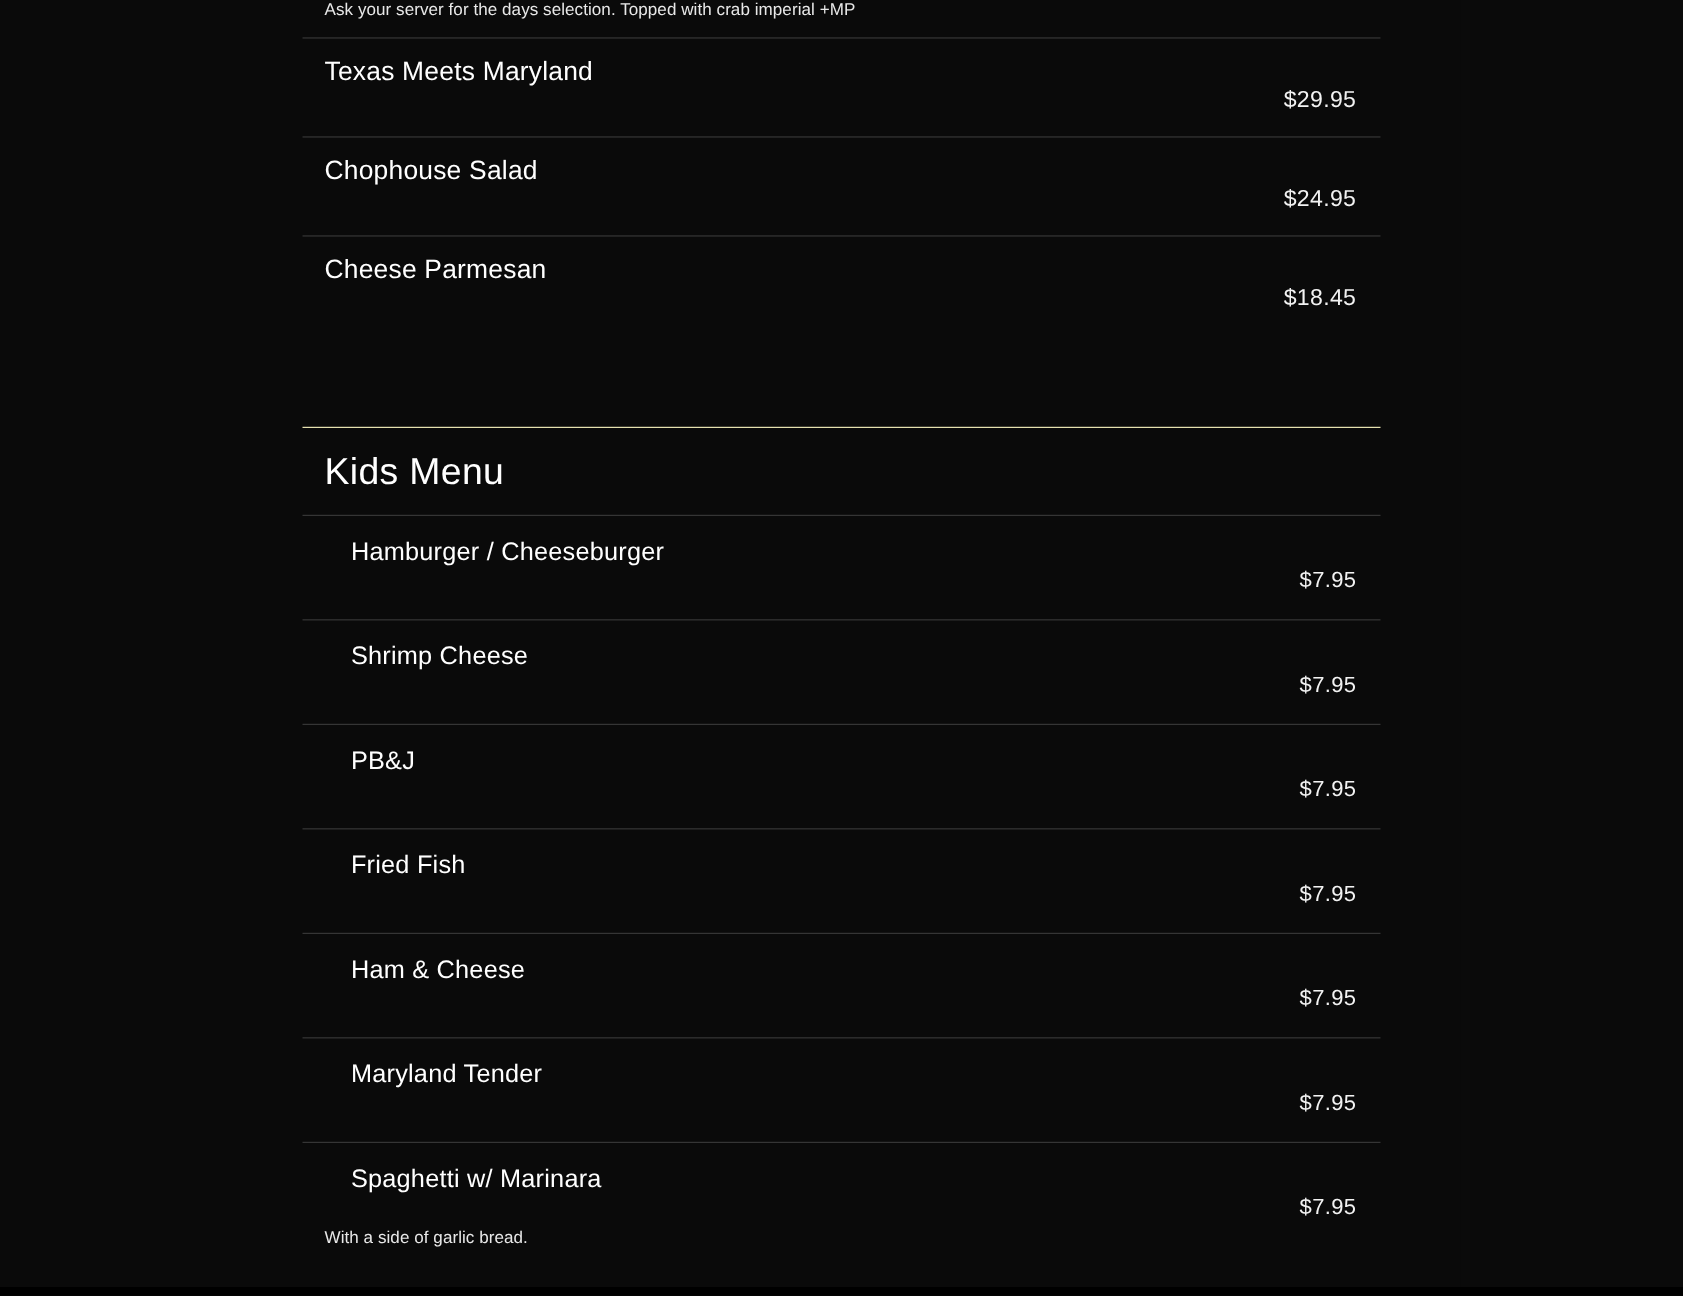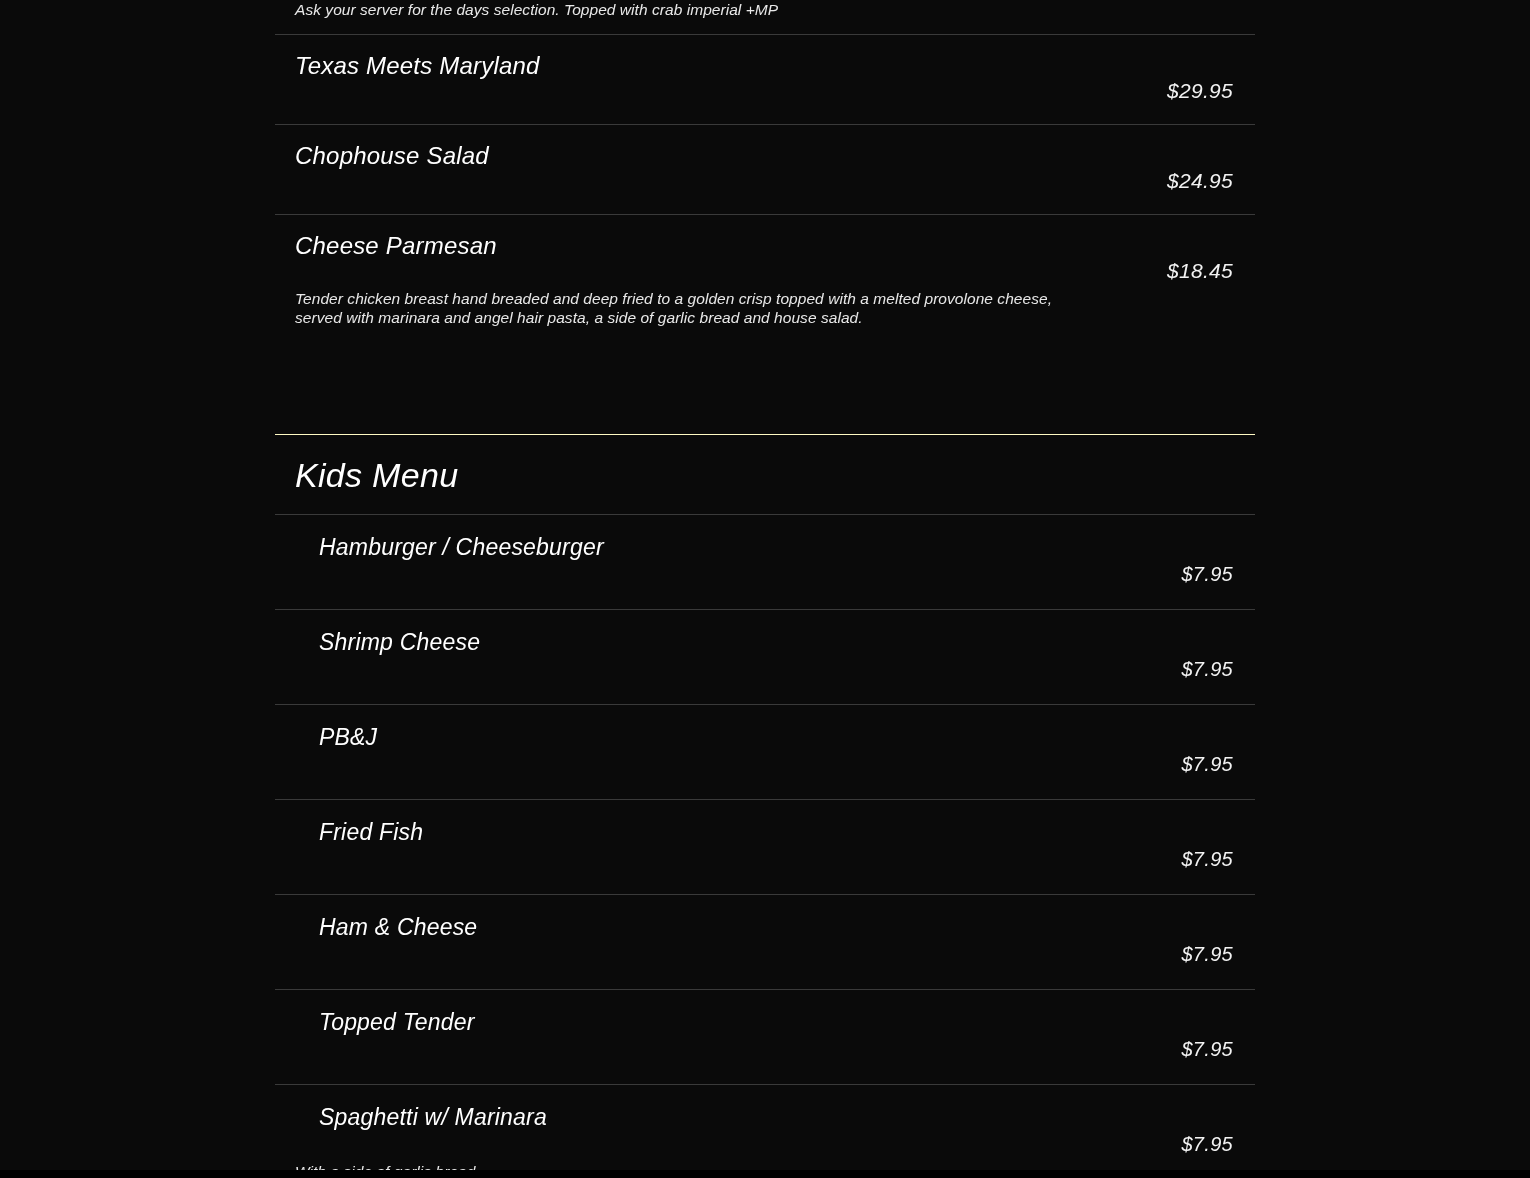--- a/index.html
+++ b/index.html
@@ -12,21 +12,20 @@
     font-family: "Liberation Sans", sans-serif;
     color: #ffffff;
   }
 
   .page {
     position: relative;
     width: 1328px;
     height: 1178px;
     background: #0a0a0a;
     box-sizing: border-box;
-    font-style: italic;
   }
 
   .menu-wrap {
     position: absolute;
     left: 275px;
     top: 0;
     width: 980px;
   }
 
   
@@ -133,21 +132,20 @@
         <div class="item-name">Chophouse Salad</div>
         <div class="item-price">$24.95</div>
       </div>
     </div>
 
     <div class="item">
       <div class="item-head">
         <div class="item-name">Cheese Parmesan</div>
         <div class="item-price">$18.45</div>
       </div>
-      <div class="item-desc">Tender chicken breast hand breaded and deep fried to a golden crisp topped with a melted provolone cheese, served with marinara and angel hair pasta, a side of garlic bread and house salad.</div>
     </div>
 
     <div class="section-gap"></div>
 
     <div class="section-head">
       <div class="section-title">Kids Menu</div>
     </div>
 
     <div class="item kid">
       <div class="item-head">
@@ -179,21 +177,21 @@
 
     <div class="item kid">
       <div class="item-head">
         <div class="item-name">Ham &amp; Cheese</div>
         <div class="item-price">$7.95</div>
       </div>
     </div>
 
     <div class="item kid">
       <div class="item-head">
-        <div class="item-name">Topped Tender</div>
+        <div class="item-name">Maryland Tender</div>
         <div class="item-price">$7.95</div>
       </div>
     </div>
 
     <div class="item kid">
       <div class="item-head">
         <div class="item-name">Spaghetti w/ Marinara</div>
         <div class="item-price">$7.95</div>
       </div>
       <div class="item-desc">With a side of garlic bread.</div>

